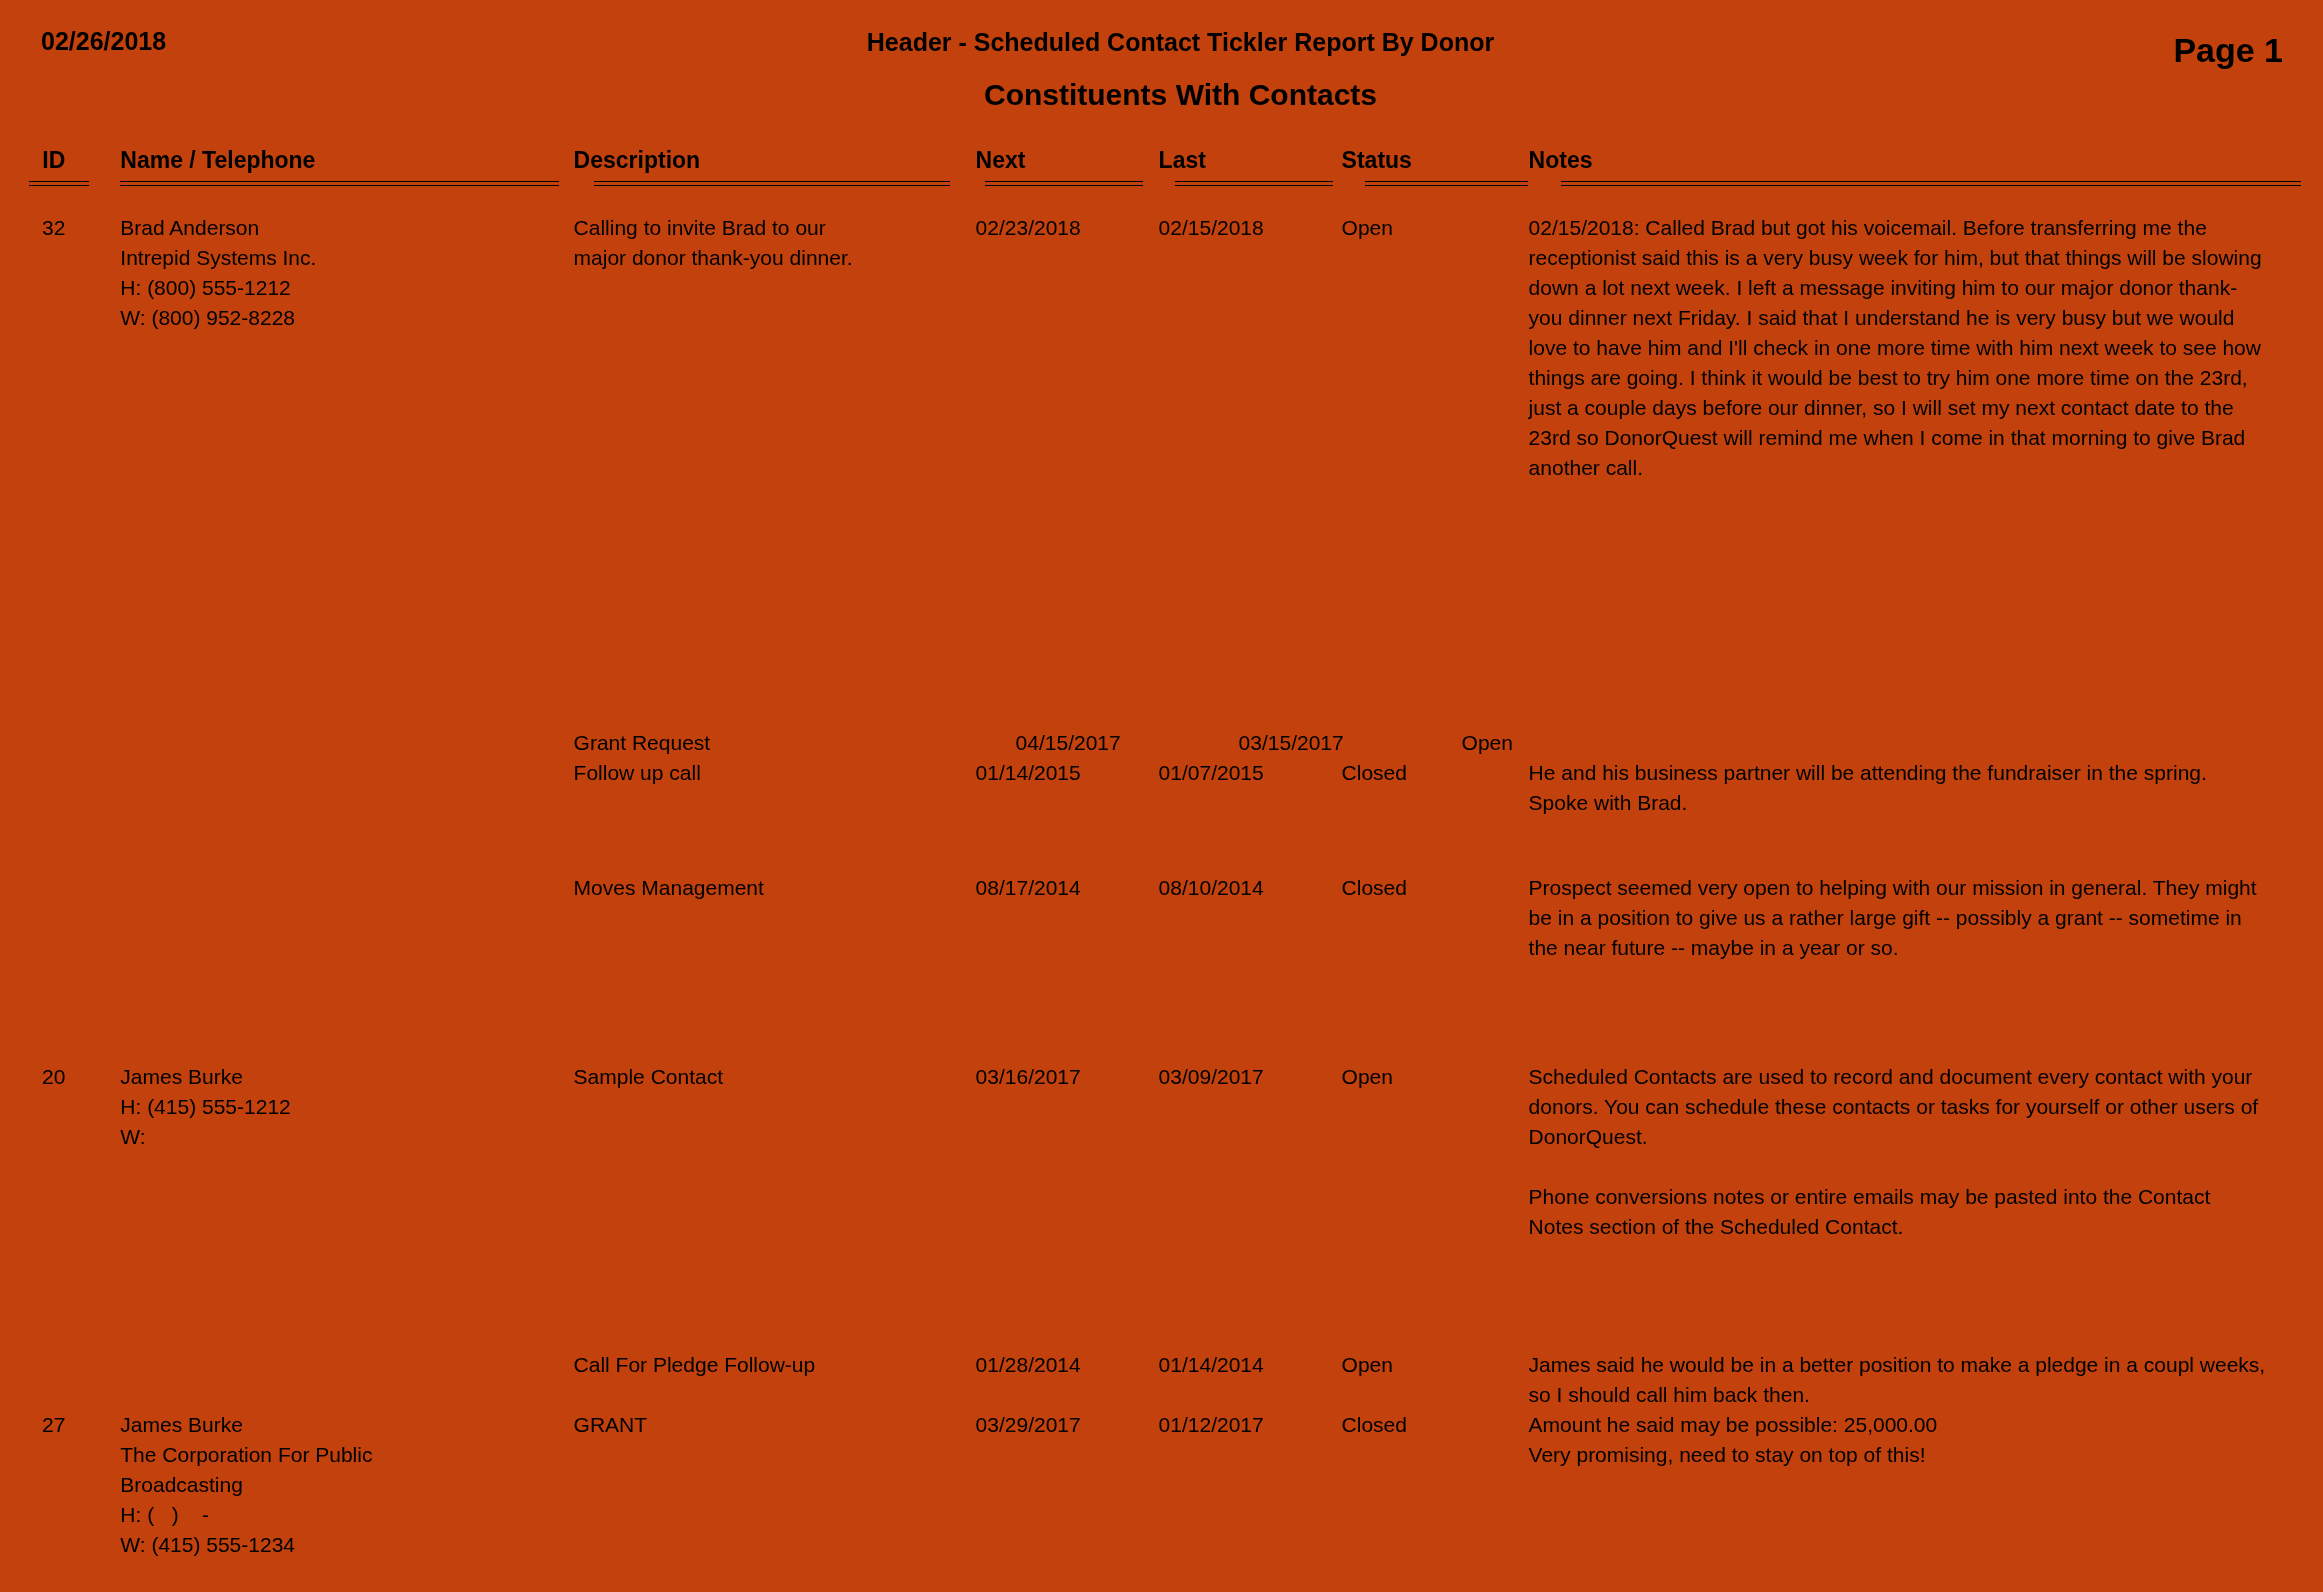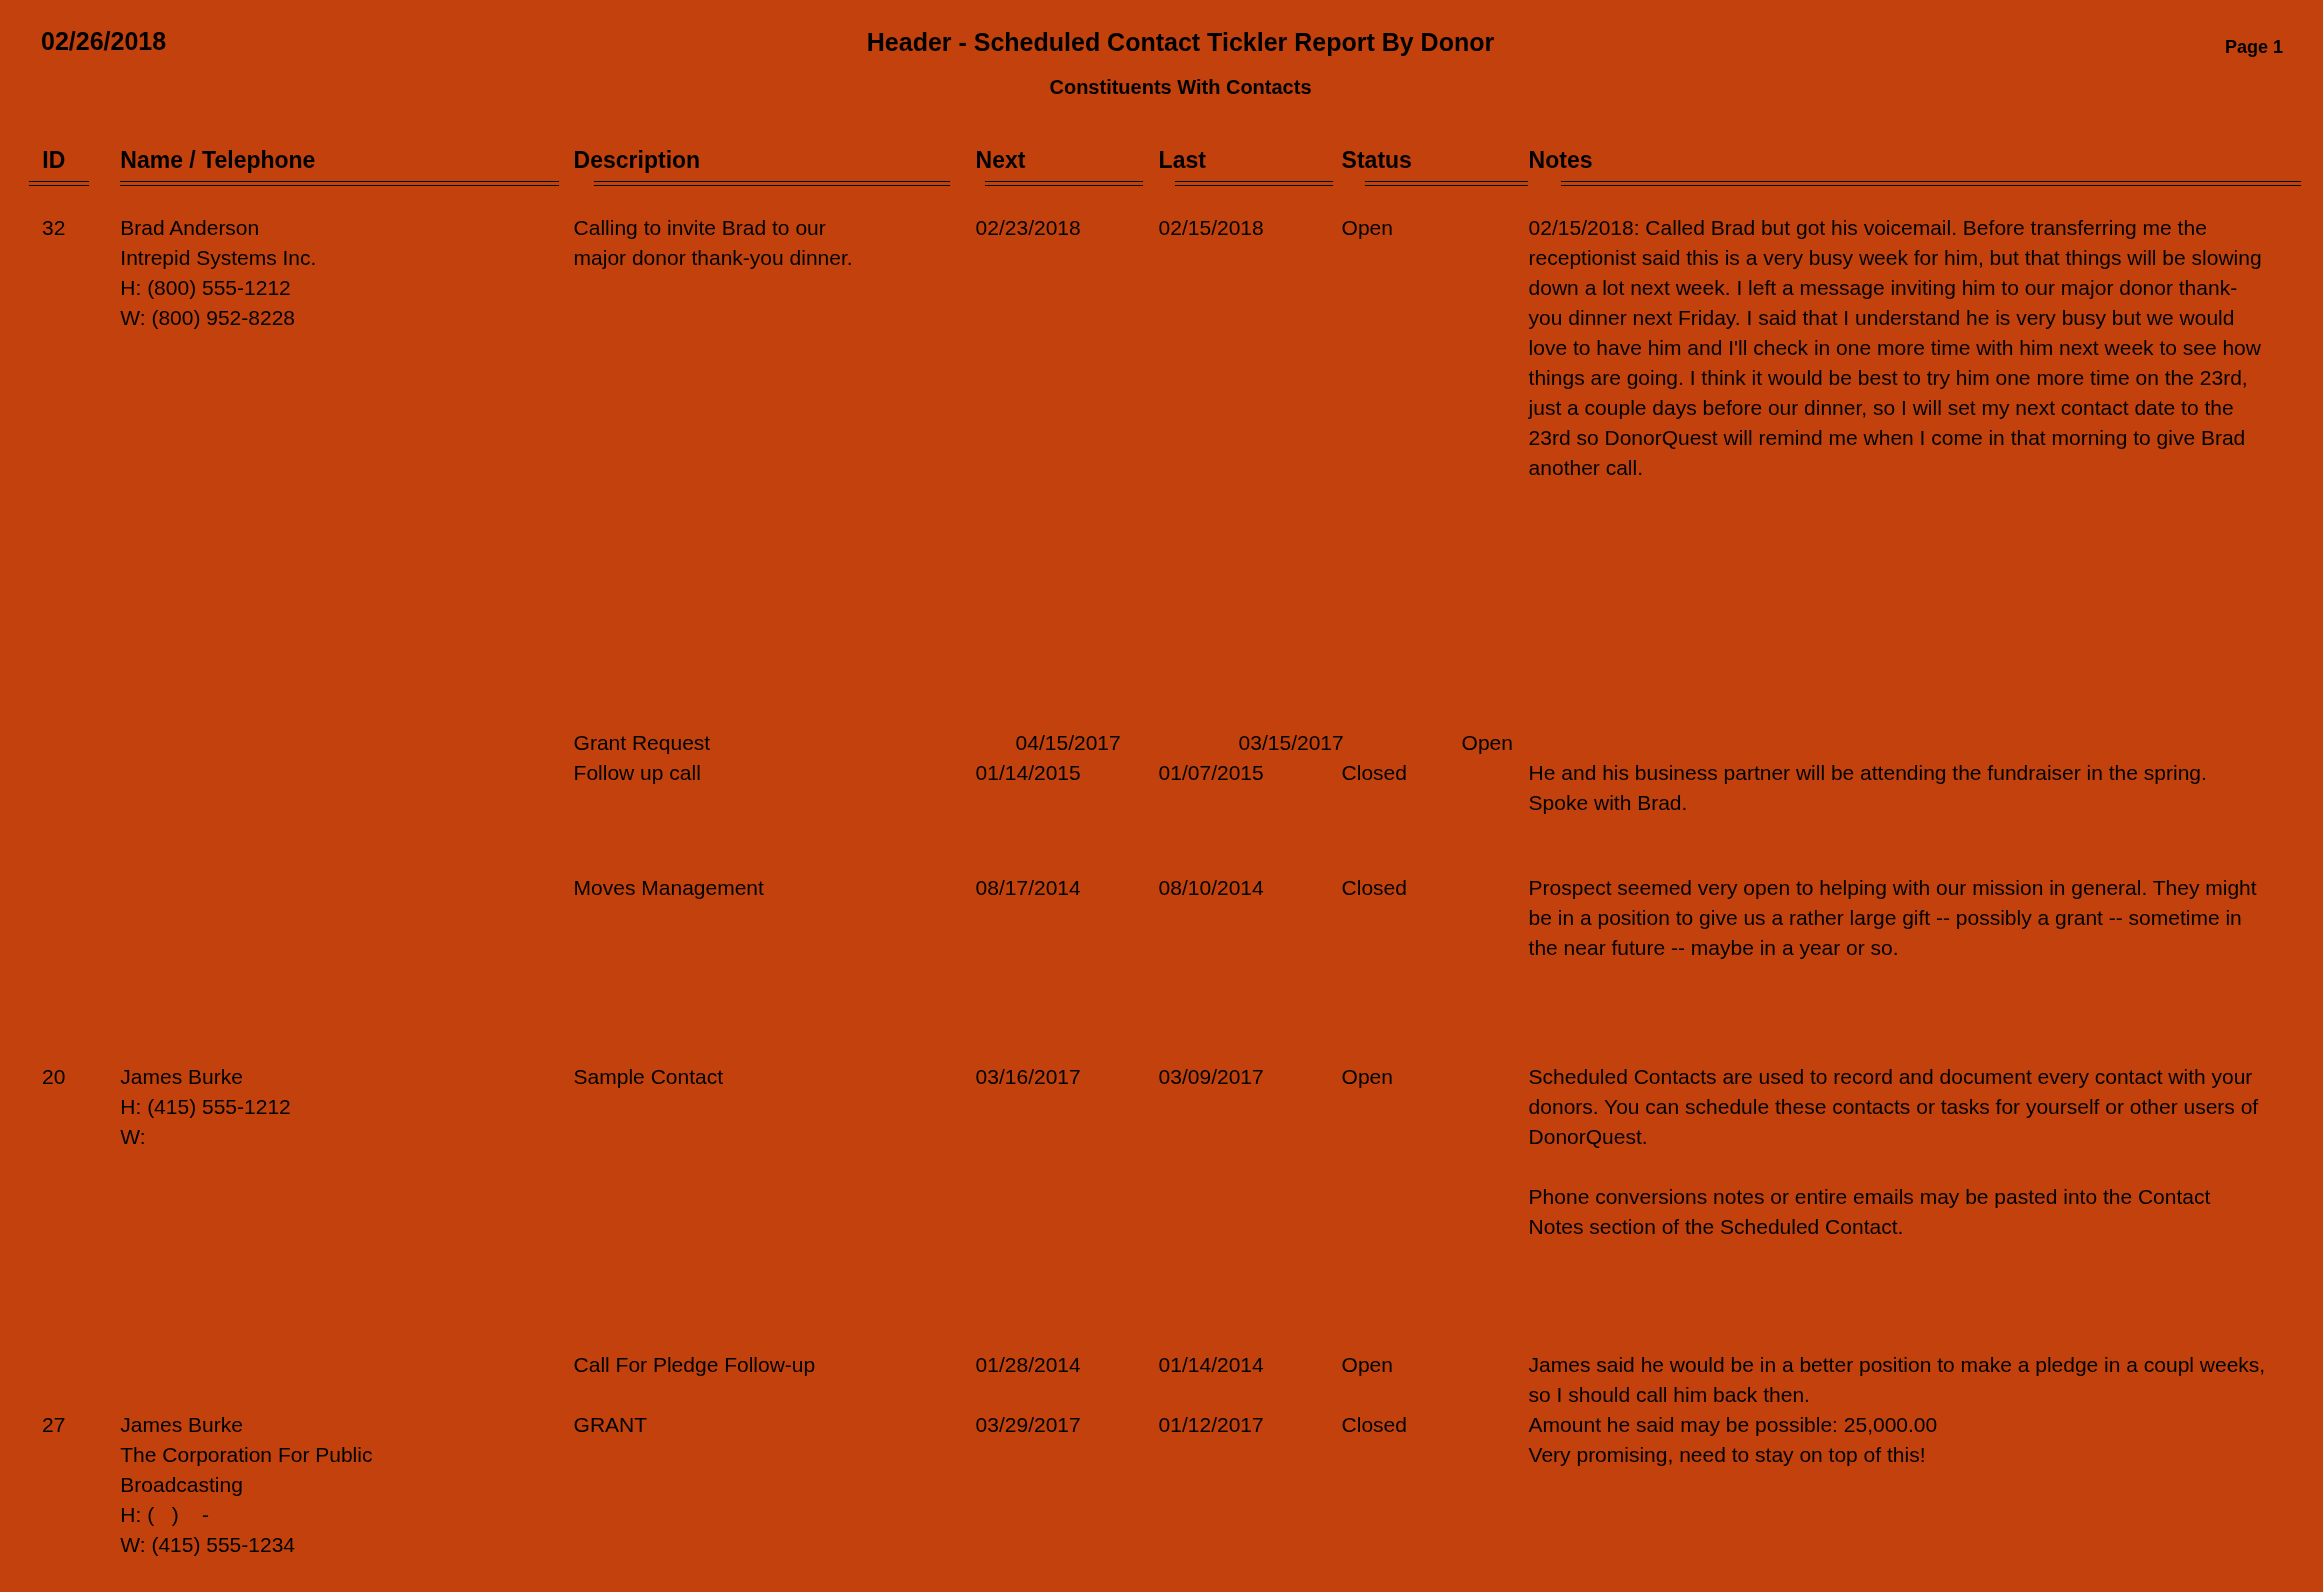--- a/index.html
+++ b/index.html
@@ -33,38 +33,38 @@
     position: absolute;
     left: 41px;
     top: 27.4px;
     font-size: 25px;
     font-weight: bold;
     letter-spacing: 0px;
   }
   .hdr-page {
     position: absolute;
     right: 41px;
-    top: 37px;
-    font-size: 18px;
+    top: 31px;
+    font-size: 34px;
     font-weight: bold;
   }
   .hdr-titles {
     text-align: center;
     padding-left: 37px;
   }
   .hdr-title-main {
     font-size: 25px;
     font-weight: bold;
     line-height: 31px;
   }
   .hdr-title-sub {
-    font-size: 20px;
+    font-size: 30px;
     font-weight: bold;
     line-height: 31px;
-    margin-top: 14px;
+    margin-top: 21px;
   }
 
   
   .report-table {
     position: relative;
     width: 100%;
     box-sizing: border-box;
     padding: 0 18.3px 0 18.3px;
   }
   .row {

